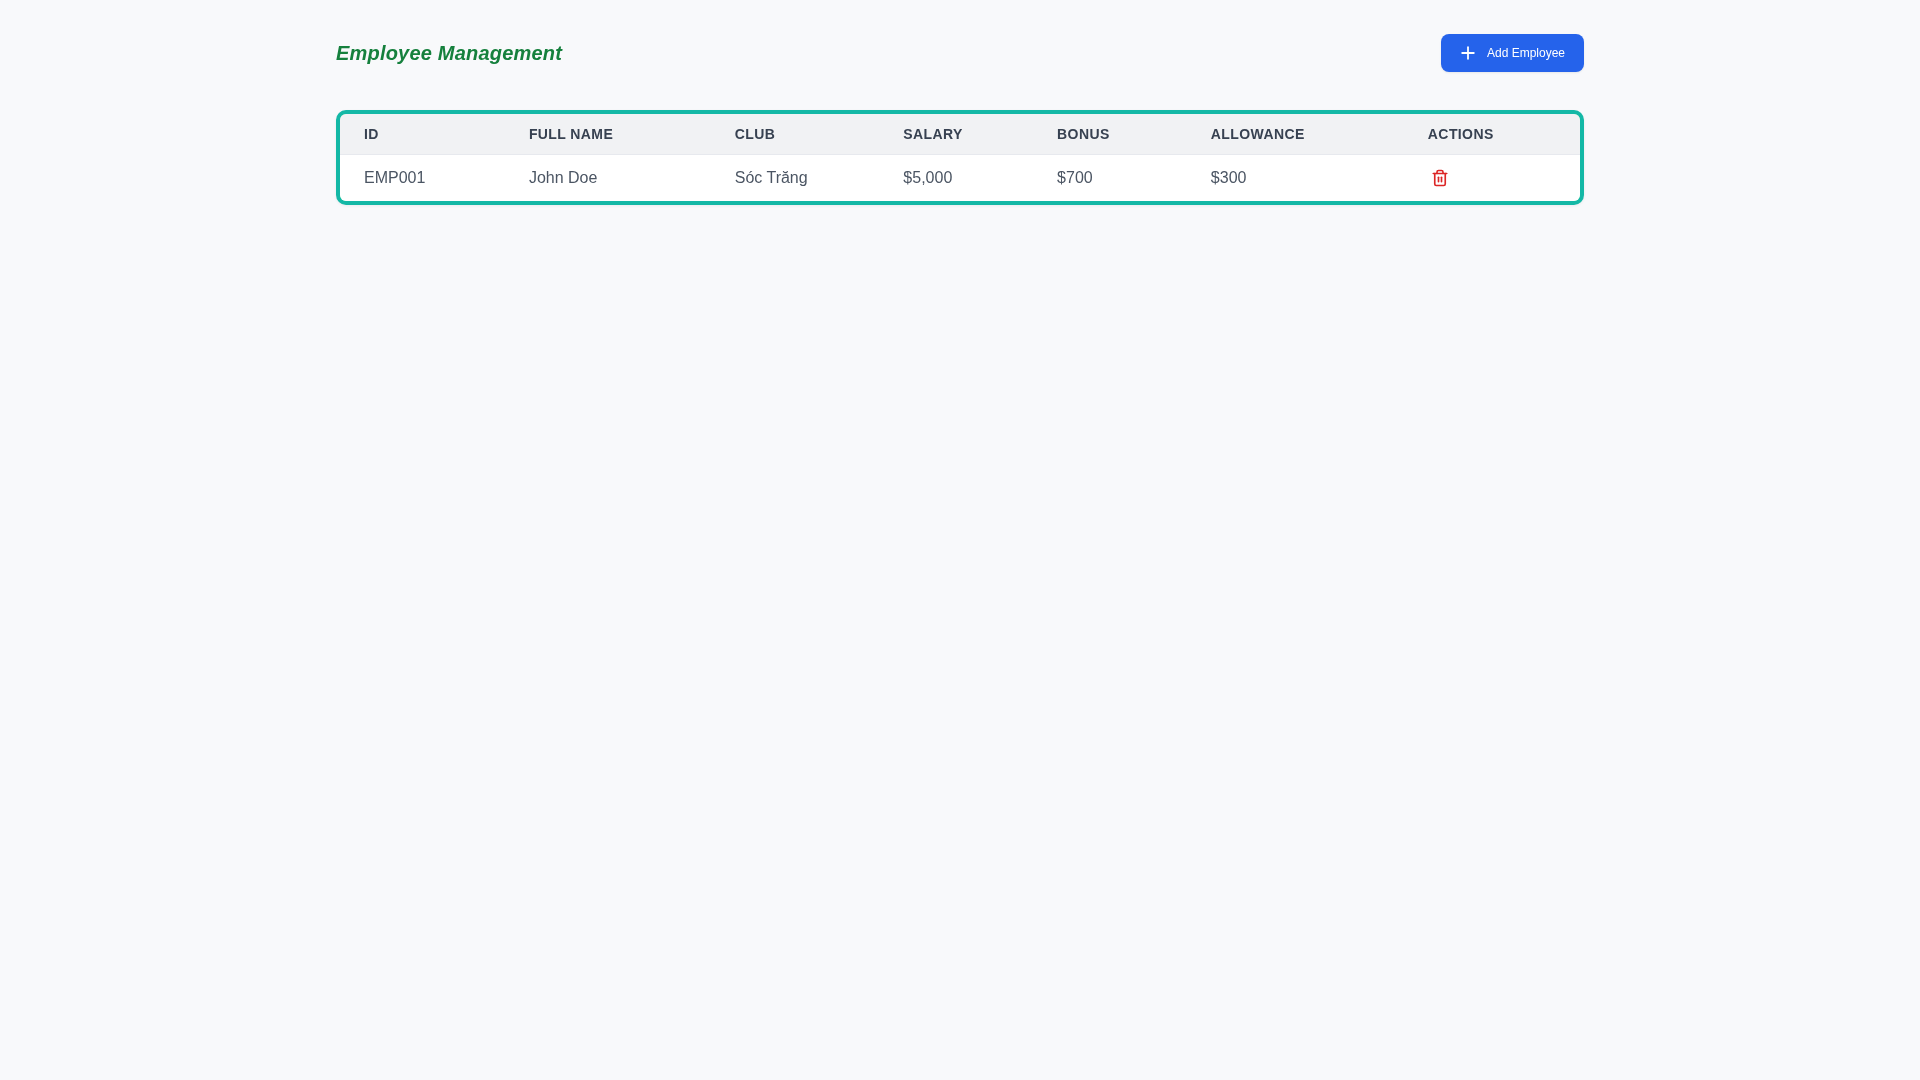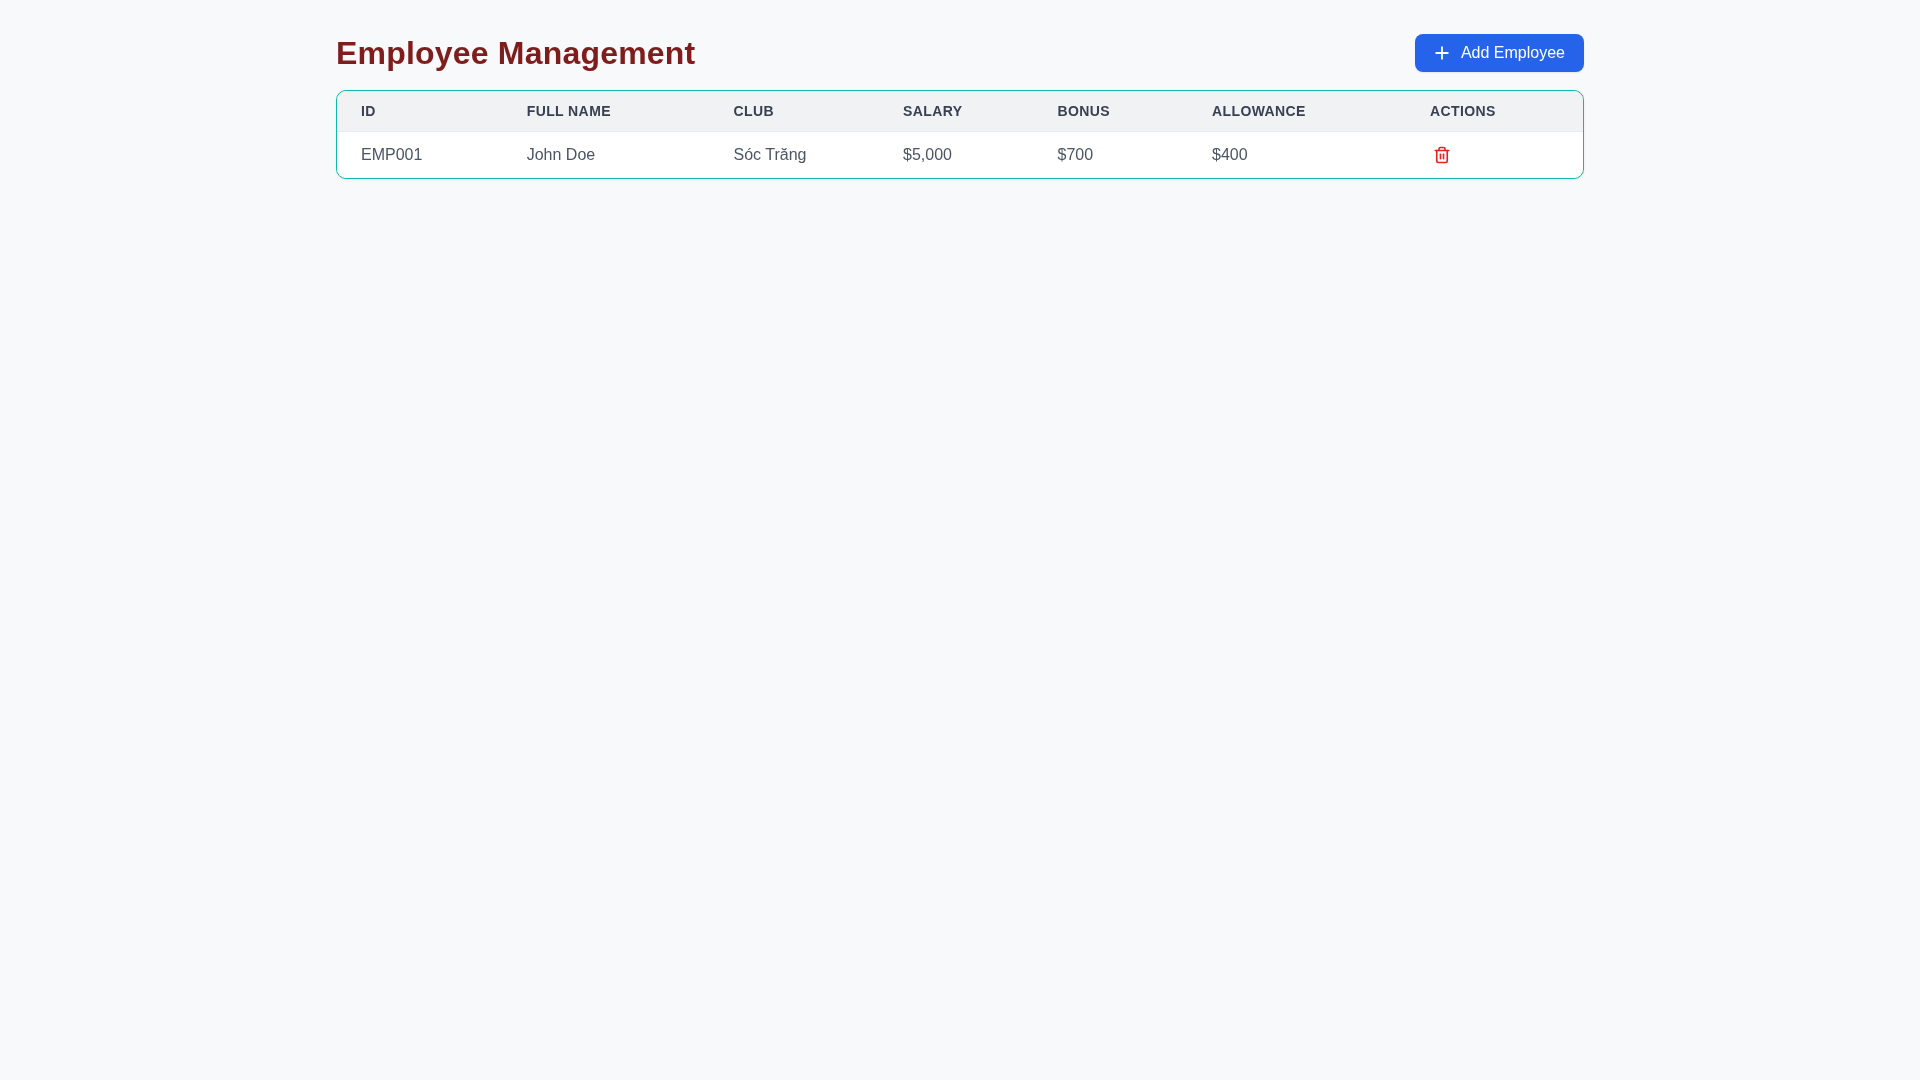--- a/index.html
+++ b/index.html
@@ -14,45 +14,46 @@
     margin: 0 auto;
     padding-top: 34px;
   }
   .header-row {
     display: flex;
     align-items: center;
     justify-content: space-between;
     height: 38px;
   }
   .page-title {
-    font-size: 32px;
+    font-size: 20px;
     font-weight: 700;
-    color: #7f1d1d;
+    color: #15803d;
     letter-spacing: .2px;
+    font-style: italic;
   }
   .btn-primary {
     display: inline-flex;
     align-items: center;
     gap: 9px;
     height: 38px;
     padding: 0 19px 0 17px;
     background: #2563eb;
     color: #ffffff;
-    font-size: 16px;
+    font-size: 12px;
     font-family: inherit;
     border: none;
     border-radius: 8px;
     cursor: pointer;
     box-shadow: 0 1px 2px rgba(16,24,40,.08);
   }
   .btn-primary .plus { display: inline-flex; }
   .table-card {
-    margin-top: 18px;
+    margin-top: 38px;
     background: #86efac;
-    border: 1px solid #14b8a6;
+    border: 4px solid #14b8a6;
     border-radius: 10px;
     box-shadow: 0 1px 3px rgba(16,24,40,.06);
     overflow: hidden;
   }
   table {
     width: 100%;
     border-collapse: collapse;
     table-layout: fixed;
     font-size: 16px;
   }
@@ -137,21 +138,21 @@
           <th class="actions">ACTIONS</th>
         </tr>
       </thead>
       <tbody>
         <tr>
           <td>EMP001</td>
           <td>John Doe</td>
           <td>Sóc Trăng</td>
           <td class="num">$5,000</td>
           <td class="num">$700</td>
-          <td class="num">$400</td>
+          <td class="num">$300</td>
           <td class="actions">
             <button class="icon-btn">
               <span>
                 <svg width="18" height="18" viewBox="0 0 24 24" fill="none" stroke="#dc2626" stroke-width="2.2" stroke-linecap="round" stroke-linejoin="round">
                   <polyline points="3 6 5 6 21 6"></polyline>
                   <path d="M19 6v14a2 2 0 0 1-2 2H7a2 2 0 0 1-2-2V6"></path>
                   <path d="M8 6V4a2 2 0 0 1 2-2h4a2 2 0 0 1 2 2v2"></path>
                   <line x1="10" y1="11" x2="10" y2="17"></line>
                   <line x1="14" y1="11" x2="14" y2="17"></line>
                 </svg>

